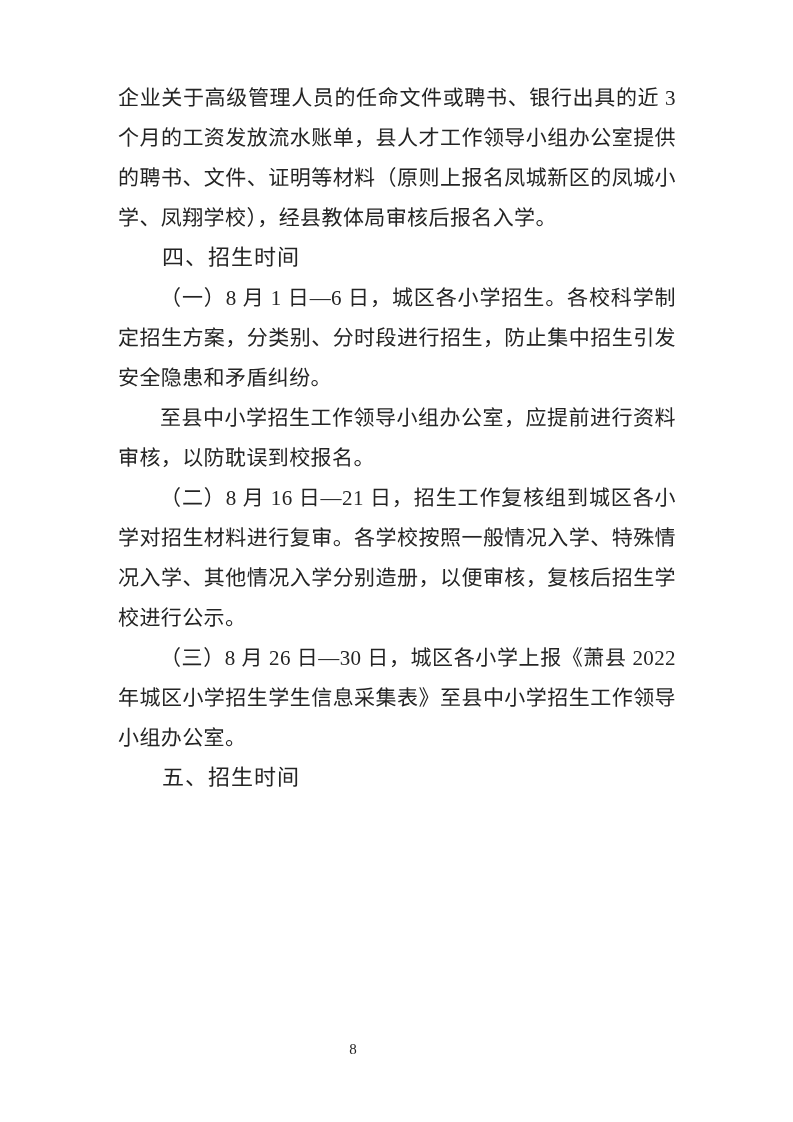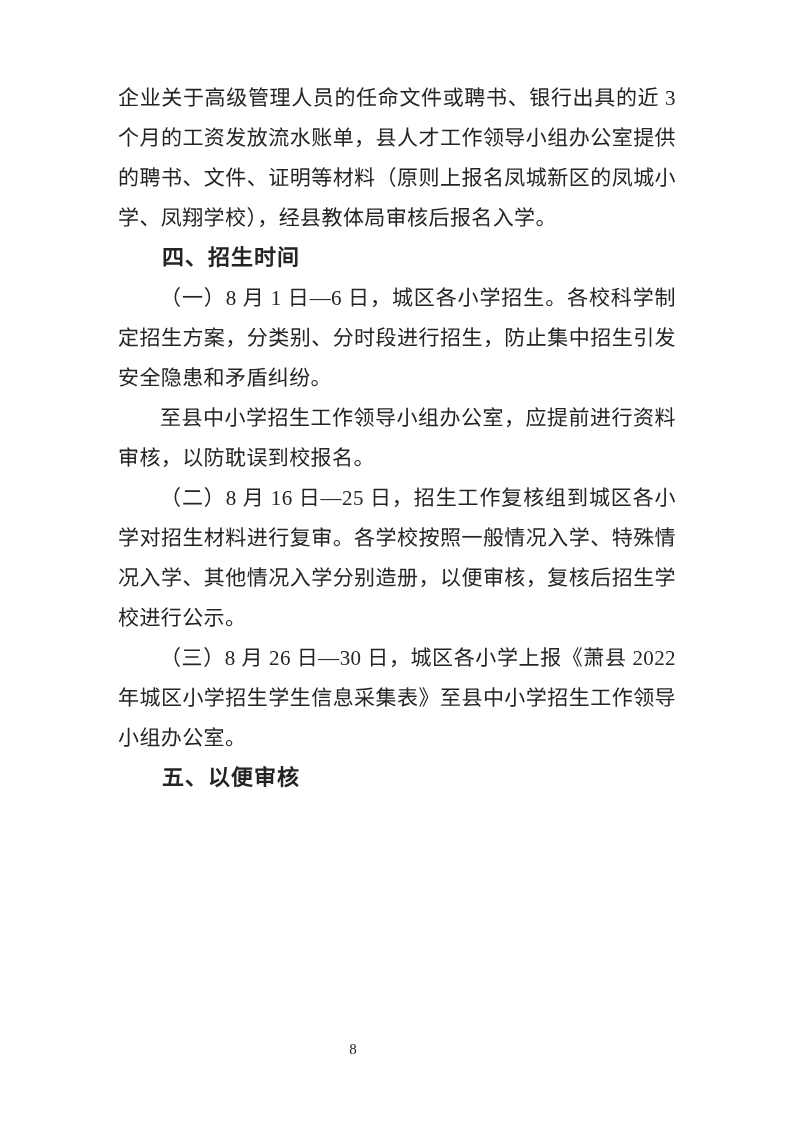--- a/index.html
+++ b/index.html
@@ -35,21 +35,21 @@
   .content p{
     margin:0;
     padding:0;
     text-indent:2em;
   }
   .content p.no-indent{
     text-indent:0;
   }
   .content p.heading{
     font-family:"Liberation Sans","DejaVu Sans",sans-serif;
-    font-weight:bold;
+    font-weight:normal;
     font-size:22px;
     letter-spacing:1px;
   }
   .footer{
     position:absolute;
     left:0;
     top:1038px;
     width:100%;
     text-align:center;
     font-size:15px;
@@ -65,23 +65,23 @@
 
   <div class="content">
     <p class="body no-indent">企业关于高级管理人员的任命文件或聘书、银行出具的近 3 个月的工资发放流水账单，县人才工作领导小组办公室提供的聘书、文件、证明等材料（原则上报名凤城新区的凤城小学、凤翔学校），经县教体局审核后报名入学。</p>
 
     <p class="heading">四、招生时间</p>
 
     <p class="body">（一）8 月 1 日—6 日，城区各小学招生。各校科学制定招生方案，分类别、分时段进行招生，防止集中招生引发安全隐患和矛盾纠纷。</p>
 
     <p class="body">至县中小学招生工作领导小组办公室，应提前进行资料审核，以防耽误到校报名。</p>
 
-    <p class="body">（二）8 月 16 日—25 日，招生工作复核组到城区各小学对招生材料进行复审。各学校按照一般情况入学、特殊情况入学、其他情况入学分别造册，以便审核，复核后招生学校进行公示。</p>
+    <p class="body">（二）8 月 16 日—21 日，招生工作复核组到城区各小学对招生材料进行复审。各学校按照一般情况入学、特殊情况入学、其他情况入学分别造册，以便审核，复核后招生学校进行公示。</p>
 
     <p class="body">（三）8 月 26 日—30 日，城区各小学上报《萧县 2022 年城区小学招生学生信息采集表》至县中小学招生工作领导小组办公室。</p>
 
-    <p class="heading">五、以便审核</p>
+    <p class="heading">五、招生时间</p>
 
   </div>
 
   <div class="footer">8</div>
 
 </div>
 
 </body></html>

